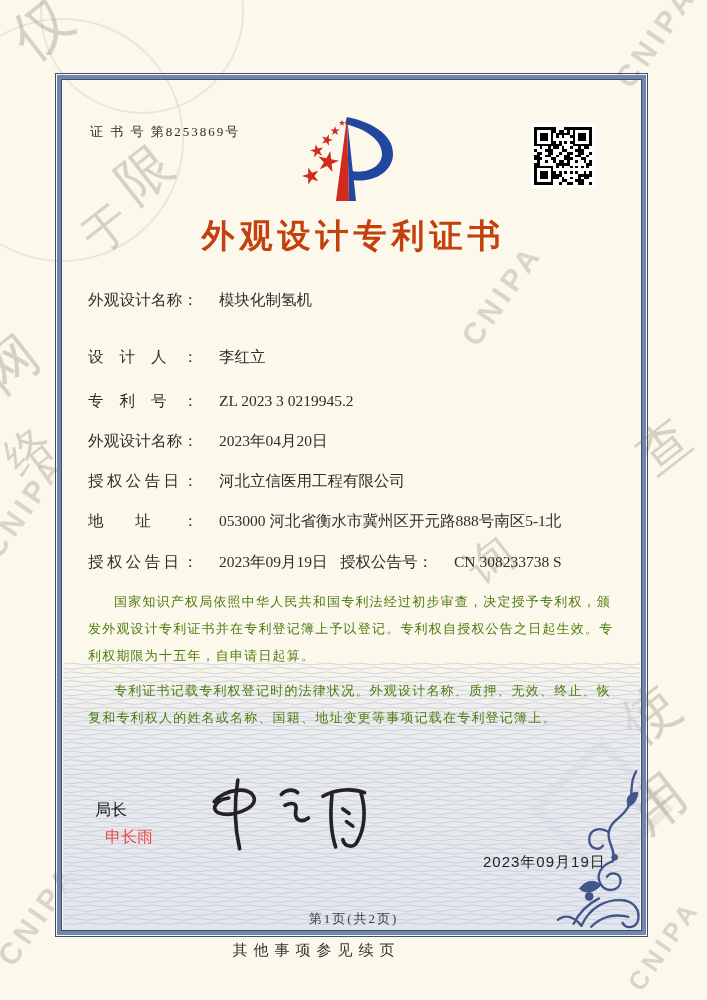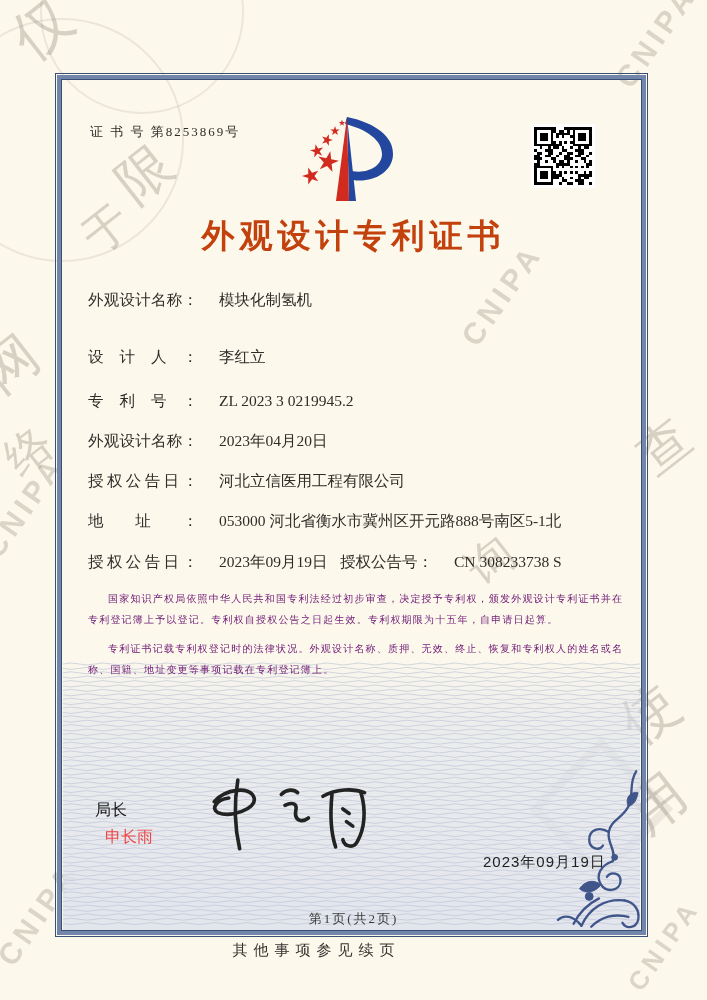--- a/index.html
+++ b/index.html
@@ -29,22 +29,22 @@
   
   .content{position:absolute;inset:0;z-index:3;}
   .cert-no{left:90px;top:123px;font-size:13px;letter-spacing:2px;}
   .title{left:0;width:707px;top:214px;text-align:center;font-size:33px;font-weight:bold;
          letter-spacing:5px;color:#c2410c;}
   .row{position:absolute;left:88px;font-size:15.5px;white-space:nowrap;}
   .lbl{display:inline-block;width:110px;text-align:justify;text-align-last:justify;}
   .val{margin-left:21px;}
   .grant2{position:absolute;left:252px;top:0;}
   .paras{left:88px;top:588px;width:536px;}
-  .paras p{margin:0 0 8px 0;font-size:10px;line-height:21px;letter-spacing:1.2px;
-           text-indent:2em;color:#701a75;}
+  .paras p{margin:0 0 8px 0;font-size:13px;line-height:27px;letter-spacing:1.2px;
+           text-indent:2em;color:#4d7c0f;}
   .sig-title{left:95px;top:800px;font-size:16px;font-family:"Liberation Sans",sans-serif;color:#161616;}
   .sig-name{left:105px;top:827px;font-size:16px;font-family:"Liberation Sans",sans-serif;color:#ef4444;}
   .signature{left:198px;top:772px;}
   .issue-date{left:483px;top:853px;font-size:15px;letter-spacing:1px;
               font-family:"Liberation Sans",sans-serif;color:#222;}
   .page-no{left:0;width:707px;top:910px;text-align:center;font-size:13px;letter-spacing:2px;color:#3c3c3c;}
   .note{left:0;width:633px;top:941px;text-align:center;font-size:15px;letter-spacing:6px;color:#35332e;}
 
   .qr-box{left:531px;top:124px;width:64px;height:64px;background:#ffffff;}
   .qr-box svg{position:absolute;left:3px;top:3px;}

